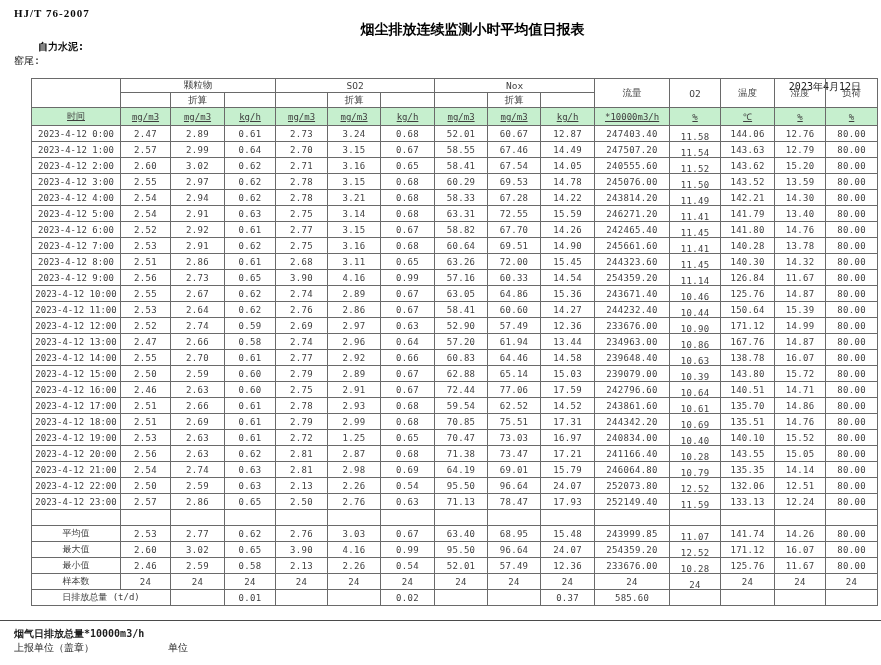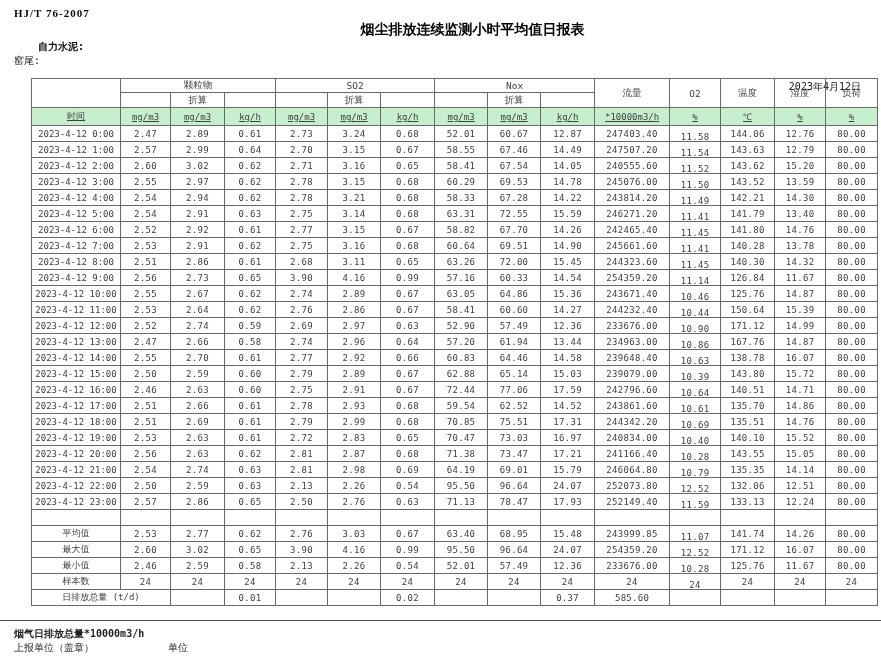--- a/index.html
+++ b/index.html
@@ -422,21 +422,21 @@
           <td class="num">135.51</td>
           <td class="num">14.76</td>
           <td class="num">80.00</td>
         </tr>
         <tr>
           <td class="time">2023-4-12 19:00</td>
           <td class="num">2.53</td>
           <td class="num">2.63</td>
           <td class="num">0.61</td>
           <td class="num">2.72</td>
-          <td class="num">2.83</td>
+          <td class="num">1.25</td>
           <td class="num">0.65</td>
           <td class="num">70.47</td>
           <td class="num">73.03</td>
           <td class="num">16.97</td>
           <td class="num">240834.00</td>
           <td class="num o2">10.40</td>
           <td class="num">140.10</td>
           <td class="num">15.52</td>
           <td class="num">80.00</td>
         </tr>

